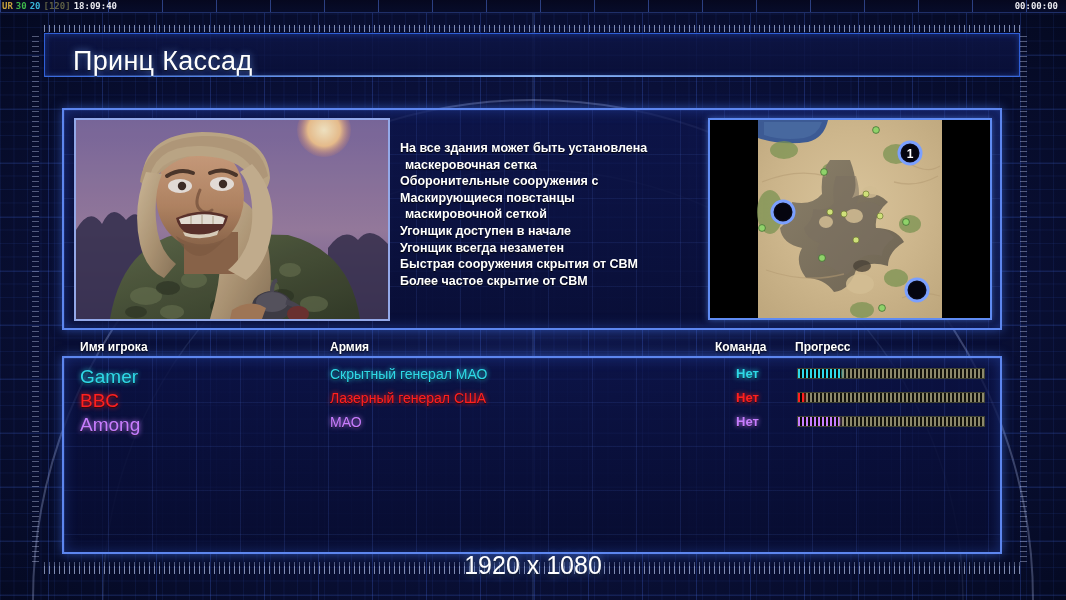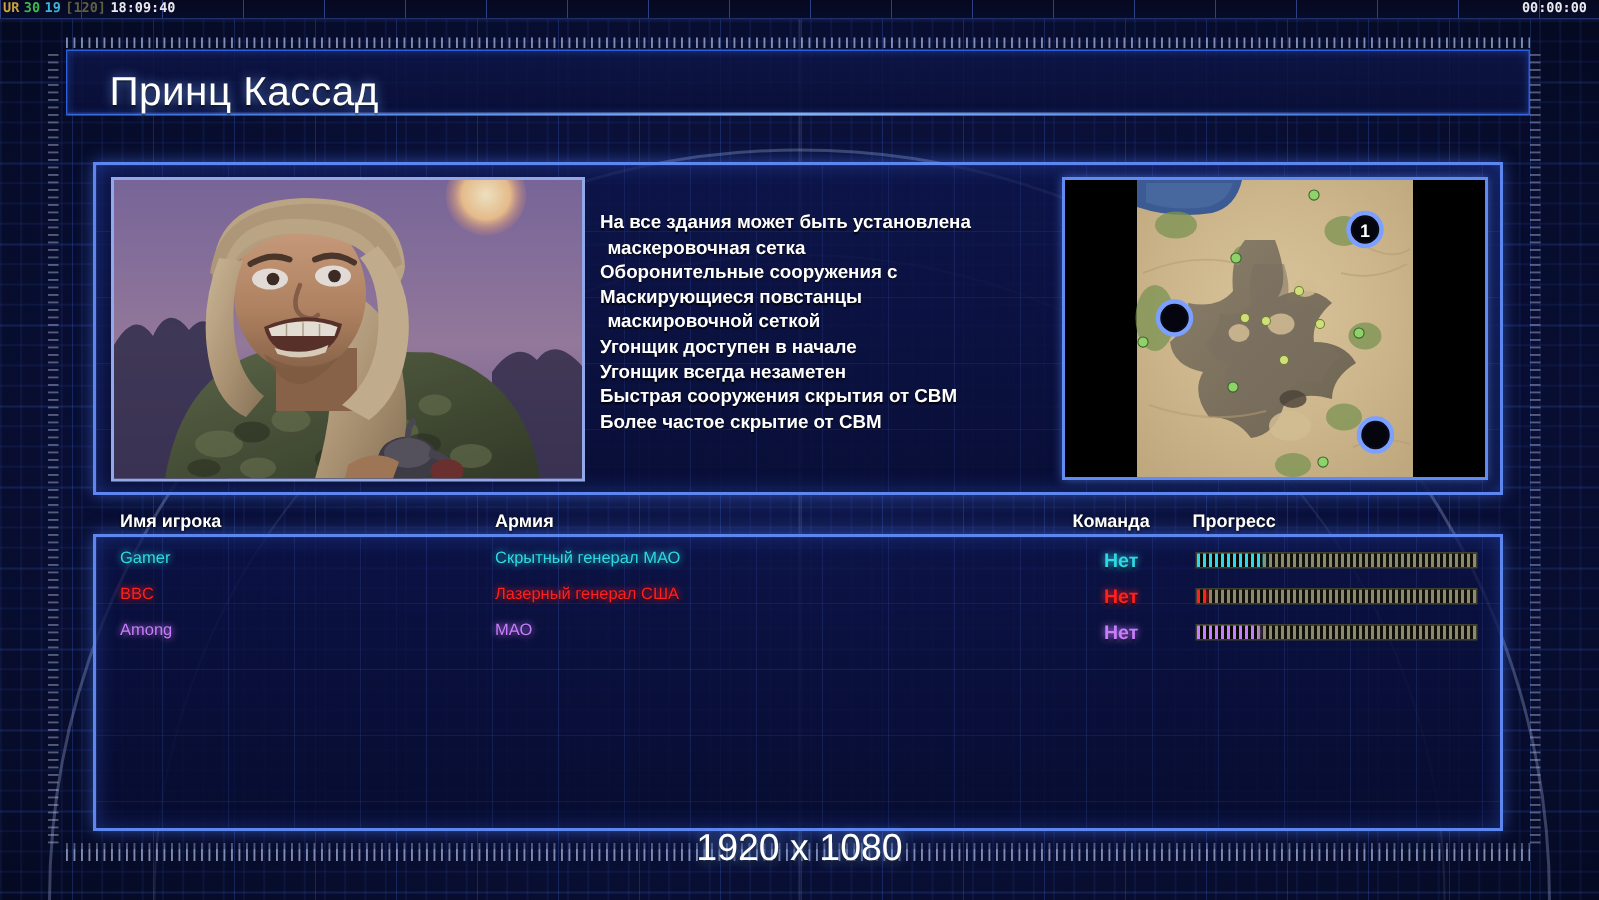--- a/index.html
+++ b/index.html
@@ -163,23 +163,23 @@
   .list-grid {
     position:absolute; inset:0;
     background-image:
       linear-gradient(to right, rgba(90,130,245,0.14) 1px, transparent 1px),
       linear-gradient(to bottom, rgba(90,130,245,0.11) 1px, transparent 1px);
     background-size: 44px 44px;
   }
   .row {
     position: absolute; left: 0; width: 100%; height: 24px;
   }
-  .row .pname { position:absolute; left: 16px; top: 3px; font-size: 11px;
+  .row .pname { position:absolute; left: 16px; top: 3px; font-size: 19px;
                 text-shadow: 0 0 5px currentColor, 0 1px 1px rgba(0,0,0,.9); }
-  .row .parmy { position:absolute; left: 266px; top: 3px; font-size: 11px;
+  .row .parmy { position:absolute; left: 266px; top: 3px; font-size: 14px;
                 text-shadow: 0 0 5px currentColor, 0 1px 1px rgba(0,0,0,.9); }
   .row .pteam { position:absolute; left: 672px; top: 3px; font-size: 13px; font-weight: bold;
                 text-shadow: 0 0 5px currentColor, 0 1px 1px rgba(0,0,0,.9); }
   .bar-outer {
     position: absolute; left: 733px; top: 5px; width: 188px; height: 11px;
     background: #15140d;
     border: 1px solid rgba(140,150,120,0.35);
     overflow: hidden;
   }
   .bar-track {
@@ -213,21 +213,21 @@
 
   <svg class="arcs" width="1066" height="600">
     <circle cx="533" cy="600" r="500" fill="none" stroke="rgba(175,190,235,0.30)" stroke-width="2"></circle>
     <circle cx="533" cy="600" r="430" fill="none" stroke="rgba(150,170,225,0.12)" stroke-width="1.5"></circle>
     <line x1="533" y1="0" x2="533" y2="600" stroke="rgba(140,170,245,0.18)" stroke-width="1.5"></line>
   </svg>
 
   <div class="topbar">
     <div class="topbar-ticks"></div>
     <div class="tb-text">
-      <span class="tb-seg c-gold">UR</span><span class="tb-seg c-green">30</span><span class="tb-seg c-cyan">19</span><span class="tb-seg c-dim">[120]</span><span class="tb-seg c-white">18:09:40</span>
+      <span class="tb-seg c-gold">UR</span><span class="tb-seg c-green">30</span><span class="tb-seg c-cyan">20</span><span class="tb-seg c-dim">[120]</span><span class="tb-seg c-white">18:09:40</span>
     </div>
     <div class="tb-right">00:00:00</div>
   </div>
 
   <div class="ruler-h top"></div>
   <div class="ruler-h bottom2"></div>
   <div class="ruler-h bottom"></div>
   <div class="ruler-v left"></div>
   <div class="ruler-v right"></div>
 

